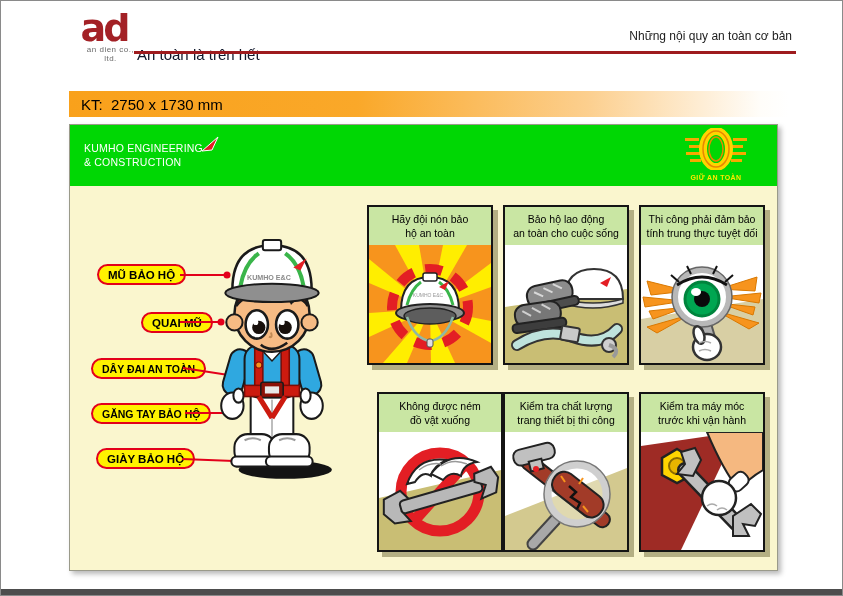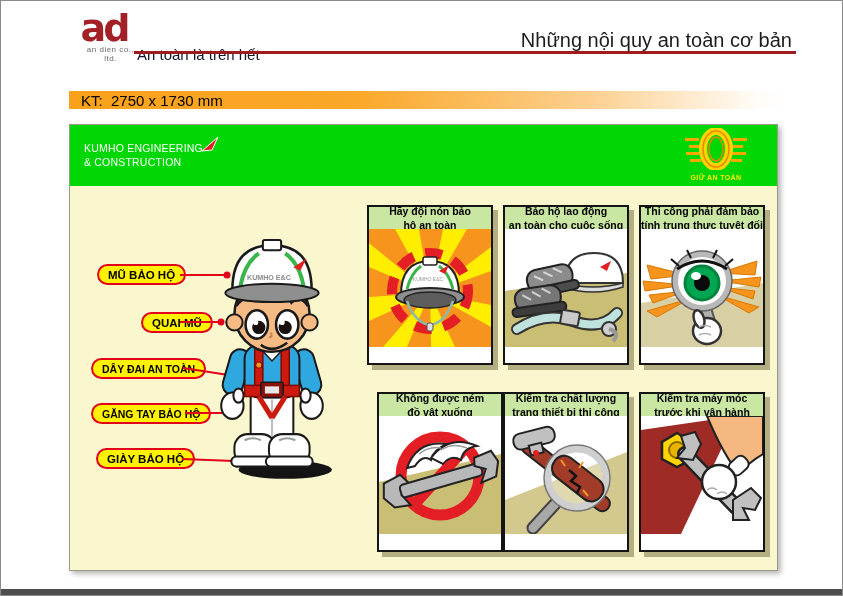--- a/index.html
+++ b/index.html
@@ -8,26 +8,26 @@
     position:relative; width:843px; height:596px; background:#fff;
     border:1px solid #8a8a8a; overflow:hidden;
   }
   .bottom-bar { position:absolute; left:0; right:0; bottom:0; height:6px; background:#4d4d4d; }
 
   
   .ad-logo { position:absolute; left:68px; top:8px; width:70px; text-align:center; }
   .ad-logo .mark { font-weight:bold; font-size:38px; line-height:38px; color:#A32126; letter-spacing:-3px; font-family:"DejaVu Sans",sans-serif; }
   .ad-logo .caption { font-size:8px; color:#6a6a6a; margin-top:-2px; letter-spacing:0.5px;margin-left:13px; }
   .slogan-left  { position:absolute; left:136px; top:45px; font-size:15px; color:#0f172a; }
-  .slogan-right { position:absolute; right:50px;  top:28px; font-size:20px; color:#1c1c1c; }
+  .slogan-right { position:absolute; right:50px;  top:28px; font-size:12px; color:#1c1c1c; }
   .red-rule { position:absolute; left:133px; top:50px; width:662px; height:3px; background:#9E1B1E; }
 
   
   .kt-bar {
-    position:absolute; left:68px; top:90px; width:720px; height:18px;
+    position:absolute; left:68px; top:90px; width:720px; height:26px;
     background:linear-gradient(90deg,#F9A11B 0%,#FAA829 40%,#FCCF8E 72%,#FFFDF9 96%,#fff 100%);
     display:flex; align-items:center; padding-left:12px;
     font-size:15px; color:#000; white-space:pre;
   }
 
   
   .board {
     position:absolute; left:68px; top:123px; width:709px; height:447px;
     background:#FAF6CE; border:1px solid #9a9a8a; box-shadow:3px 3px 5px rgba(0,0,0,0.28);
   }
@@ -55,23 +55,23 @@
     padding:0 9px; font-weight:bold; font-size:11.5px; color:#000; white-space:nowrap;
   }
   .connectors { position:absolute; left:0; top:0; pointer-events:none; }
 
   
   .panel {
     position:absolute; width:126px; height:160px; background:#fff;
     border:2px solid #141414; box-shadow:5px 5px 0 rgba(75,70,20,0.40);
   }
   .panel-head {
-    height:22px; background:#C9E6A3; display:flex; flex-direction:column;
+    height:38px; background:#C9E6A3; display:flex; flex-direction:column;
     align-items:center; justify-content:center;
-    font-weight:bold; font-size:10.5px; line-height:1.35; color:#000; text-align:center;
+    font-weight:normal; font-size:10.5px; line-height:1.35; color:#000; text-align:center;
   }
   .panel-body { width:122px; height:118px; overflow:hidden; }
 </style>
 </head>
 <body>
 
 <div class="page">
 
   <div class="ad-logo">
     <div class="mark">ad</div>

